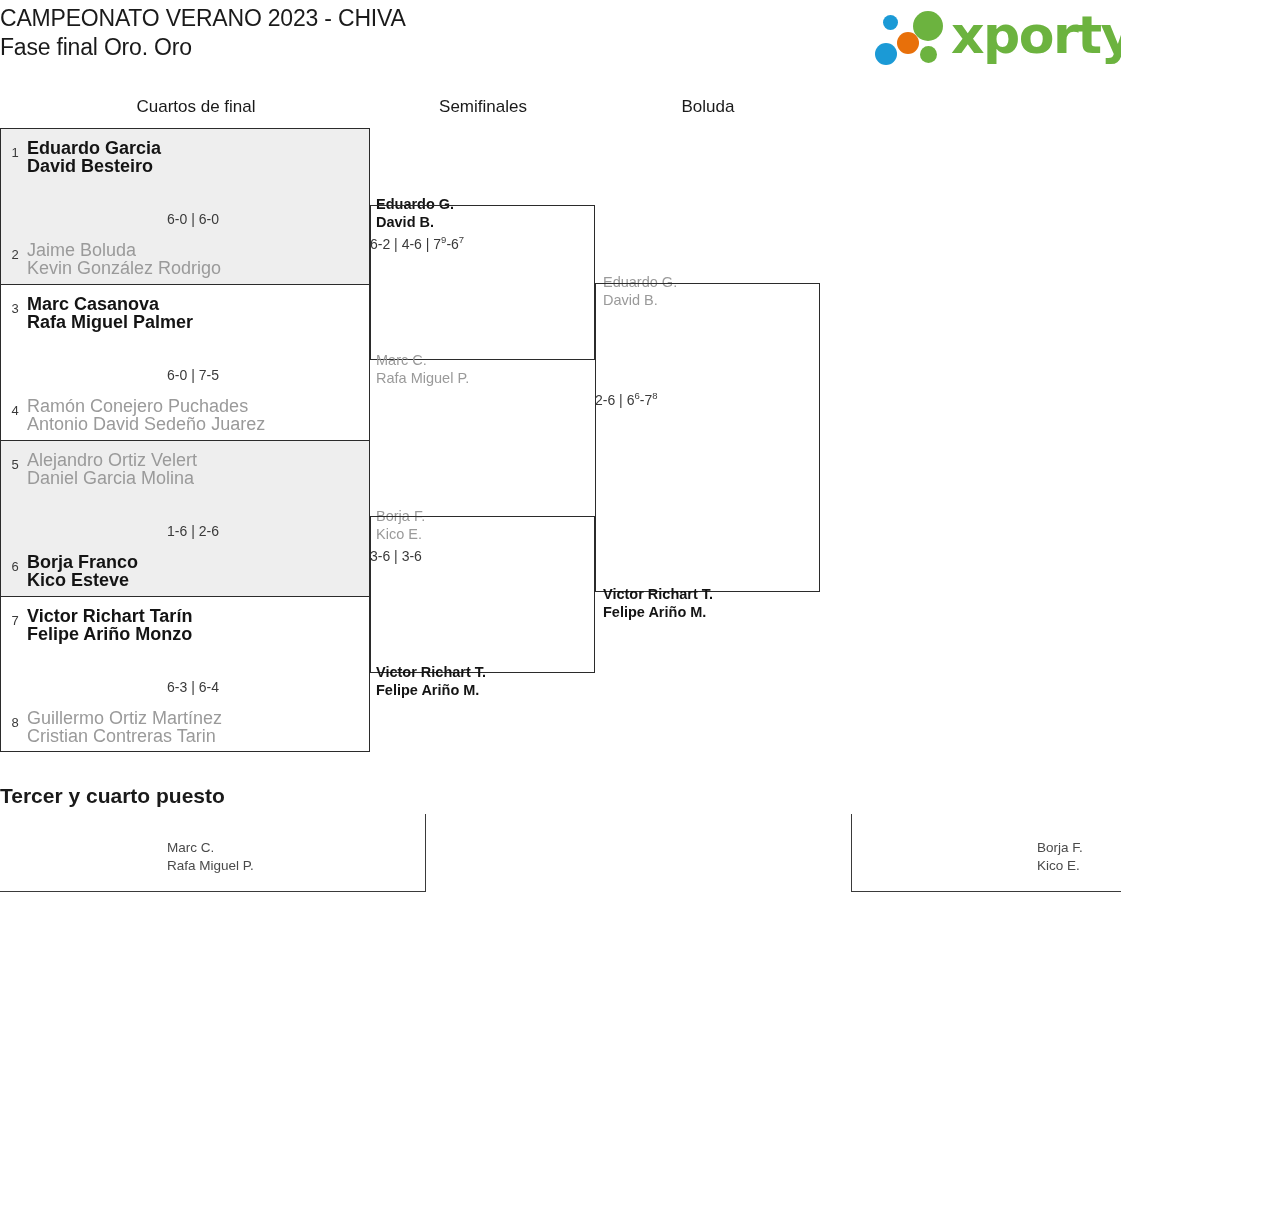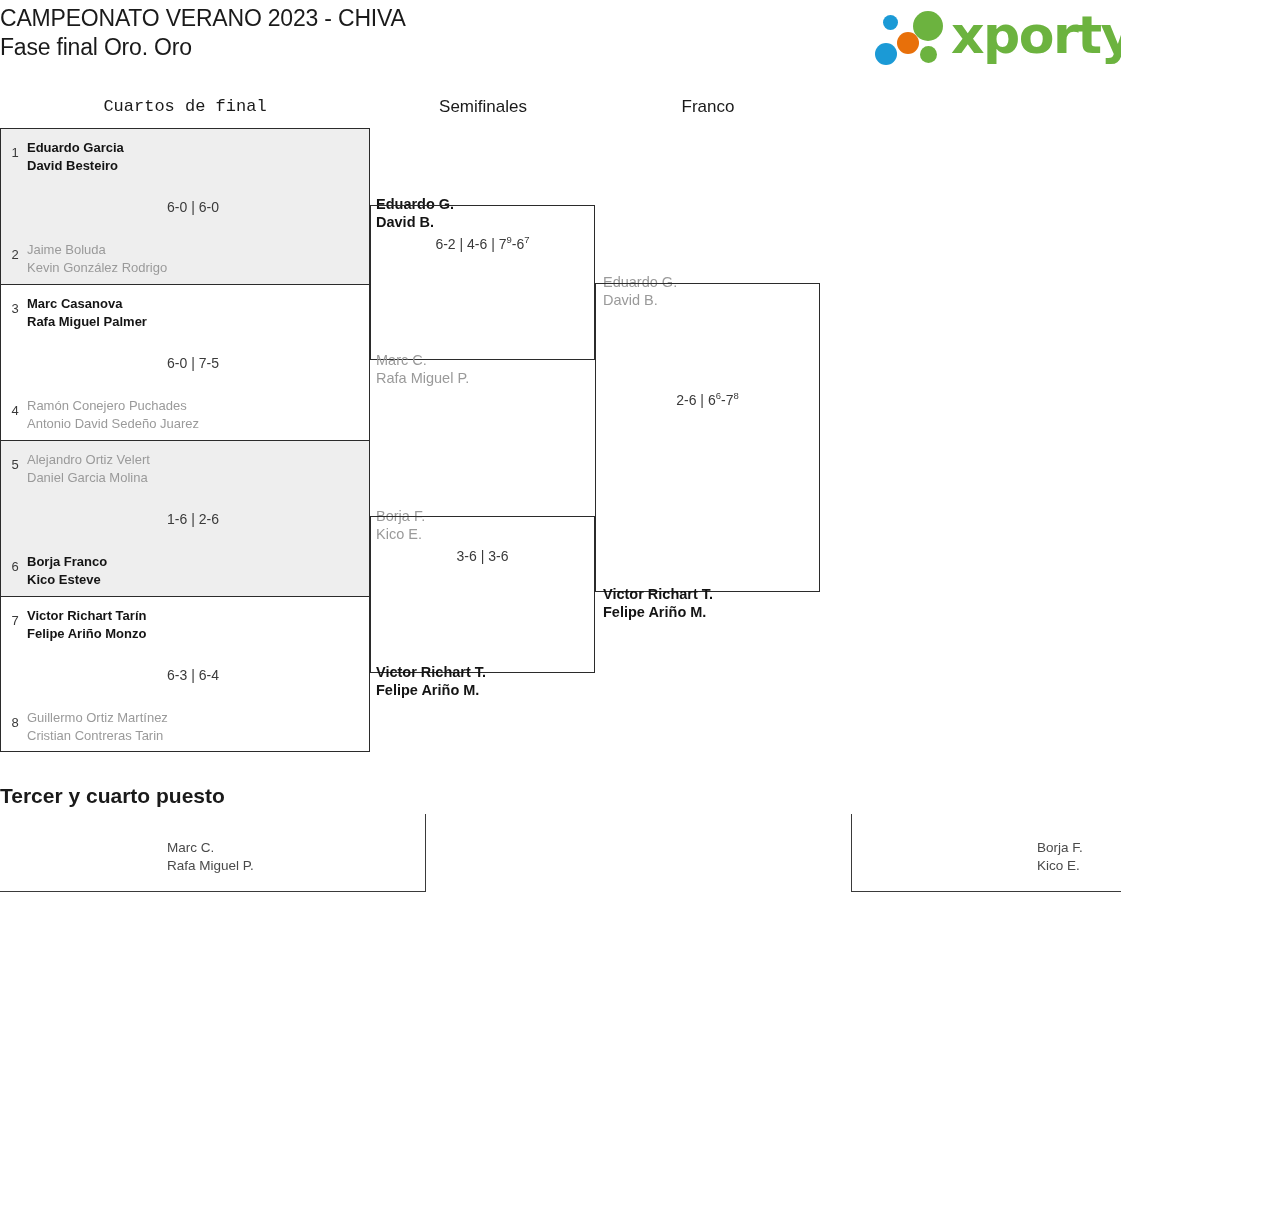--- a/index.html
+++ b/index.html
@@ -74,37 +74,37 @@
     left: 6px;
     width: 16px;
     text-align: center;
     font-size: 13px;
     line-height: 16px;
     color: #3a3a3a;
   }
   .team {
     position: absolute;
     left: 26px;
-    font-size: 13px;
+    font-size: 18px;
     line-height: 18px;
     color: #9a9a9a;
     white-space: nowrap;
   }
   .team.win { color: #141414; font-weight: 700; }
   .team .ln { display: block; }
 
   .qf-top  { top: 10px; }
   .qf-bot  { top: 112px; }
   .seed-top { top: 16px; }
   .seed-bot { top: 118px; }
 
   .qf-score {
     position: absolute;
     left: 26px; right: 10px;
-    top: 70px;
+    top: 82px;
     text-align: center;
     font-size: 14px;
     line-height: 17px;
     color: #3a3a3a;
     white-space: nowrap;
   }
 
   
   .sf-team {
     position: absolute;
@@ -117,21 +117,21 @@
   .sf-team.win { color: #141414; font-weight: 700; }
   .sf-team .ln { display: block; }
 
   .sf-box {
     position: absolute;
     border: 1px solid #2b2b2b;
     background: transparent;
   }
   .sf-score {
     position: absolute;
-    text-align: center;
+    text-align: left;
     font-size: 14px;
     line-height: 17px;
     color: #3a3a3a;
     white-space: nowrap;
   }
   sup { font-size: 9.5px; line-height: 0; vertical-align: super; }
 
   
   .third-title {
     position: absolute;
@@ -170,23 +170,23 @@
     <div class="logo-dots">
       <span class="dot" style="left:38px; top:0px;  width:30px; height:30px; background:#6cb33f;"></span>
       <span class="dot" style="left:8px;  top:4px;  width:15px; height:15px; background:#1b9ad6;"></span>
       <span class="dot" style="left:22px; top:21px; width:22px; height:22px; background:#e8700a;"></span>
       <span class="dot" style="left:0px;  top:32px; width:22px; height:22px; background:#1b9ad6;"></span>
       <span class="dot" style="left:45px; top:35px; width:17px; height:17px; background:#6cb33f;"></span>
     </div>
     <div class="logo-word" style="color:#6cb33f;">xporty</div>
   </div>
 
-  <div class="round-header" style="left:60px; top:96px; width:250px;font-family:Liberation Mono, monospace;">Cuartos de final</div>
+  <div class="round-header" style="left:71px; top:96px; width:250px;">Cuartos de final</div>
   <div class="round-header" style="left:358px; top:96px; width:250px;">Semifinales</div>
-  <div class="round-header" style="left:583px; top:96px; width:250px;">Franco</div>
+  <div class="round-header" style="left:583px; top:96px; width:250px;">Boluda</div>
 
   <div class="qf-col">
 
     <div class="qf-match shaded">
       <span class="seed seed-top">1</span>
       <span class="team win qf-top">
         <span class="ln">Eduardo Garcia</span>
         <span class="ln">David Besteiro</span>
       </span>
       <span class="qf-score">6-0 | 6-0</span>

